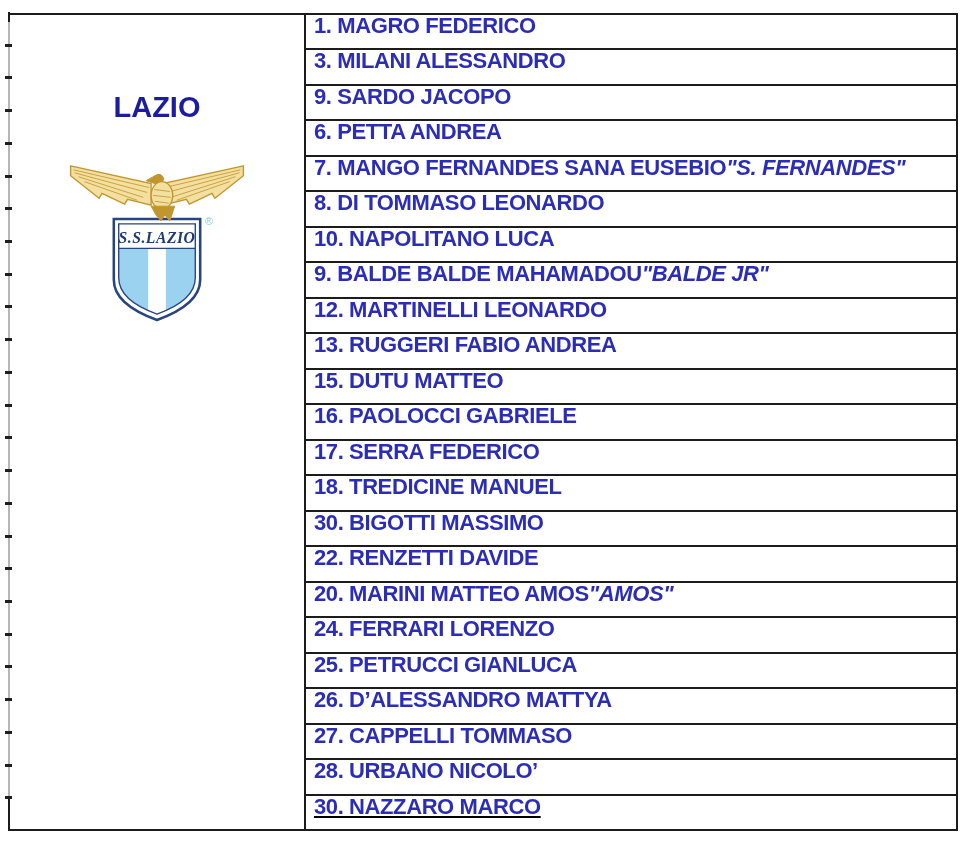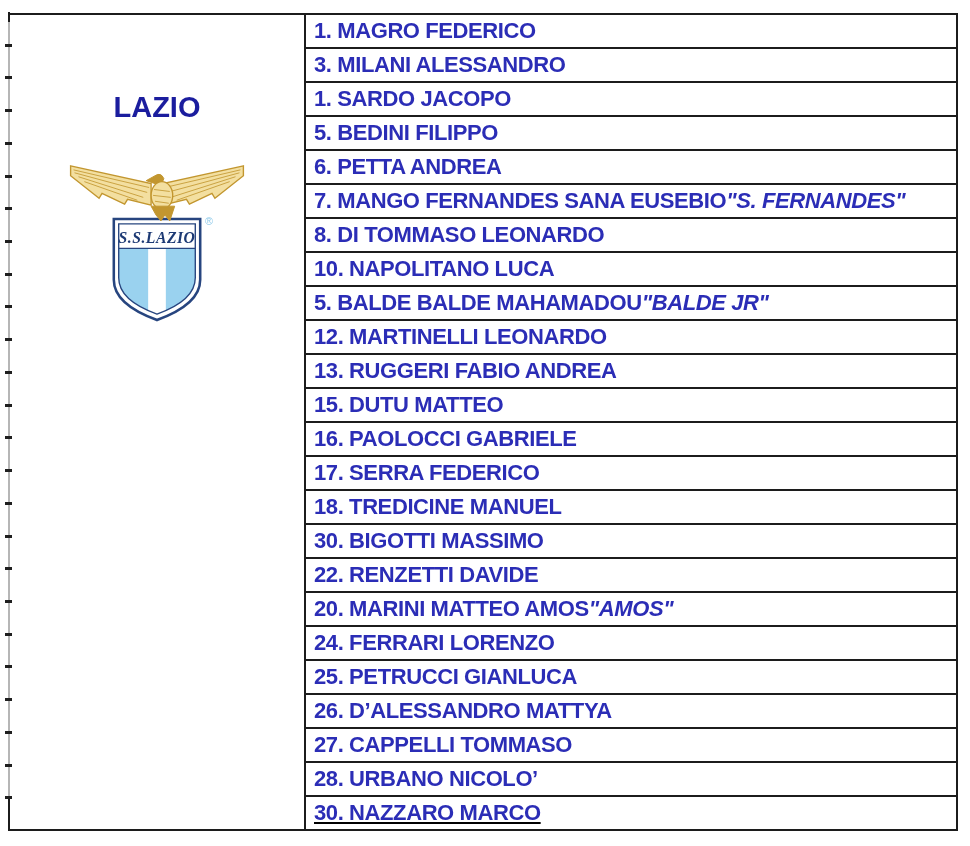--- a/index.html
+++ b/index.html
@@ -68,21 +68,21 @@
   }
   .players-col{
     flex:1;
     display:flex;flex-direction:column;
     background:#fff;
   }
   .player-row{
     flex:1;
     box-sizing:border-box;
     border-bottom:2px solid var(--table_border);
-    display:flex;align-items:center;
+    display:flex;align-items:flex-start;
     padding-left:8px;
     white-space:nowrap;
     overflow:visible;
   }
   .player-row:last-child{border-bottom:none;text-decoration:underline;}
   .player-label,.player-nick{
     font-size:22px;
     font-weight:bold;
     letter-spacing:-0.4px;
     color:var(--row_text);
@@ -175,28 +175,24 @@
     <span class="player-label">1. MAGRO FEDERICO</span>
           <span class="player-nick"></span>
   </div>
 
   <div class="player-row">
     <span class="player-label">3. MILANI ALESSANDRO</span>
           <span class="player-nick"></span>
   </div>
 
   <div class="player-row">
-    <span class="player-label">1. SARDO JACOPO</span>
-          <span class="player-nick"></span>
-  </div>
-
-  <div class="player-row">
-    <span class="player-label">5. BEDINI FILIPPO</span>
-          <span class="player-nick"></span>
-  </div>
+    <span class="player-label">9. SARDO JACOPO</span>
+          <span class="player-nick"></span>
+  </div>
+
 
   <div class="player-row">
     <span class="player-label">6. PETTA ANDREA</span>
           <span class="player-nick"></span>
   </div>
 
   <div class="player-row">
     <span class="player-label">7. MANGO FERNANDES SANA EUSEBIO </span>
           <span class="player-nick">"S. FERNANDES"</span>
   </div>
@@ -205,21 +201,21 @@
     <span class="player-label">8. DI TOMMASO LEONARDO</span>
           <span class="player-nick"></span>
   </div>
 
   <div class="player-row">
     <span class="player-label">10. NAPOLITANO LUCA</span>
           <span class="player-nick"></span>
   </div>
 
   <div class="player-row">
-    <span class="player-label">5. BALDE BALDE MAHAMADOU </span>
+    <span class="player-label">9. BALDE BALDE MAHAMADOU </span>
           <span class="player-nick">"BALDE JR"</span>
   </div>
 
   <div class="player-row">
     <span class="player-label">12. MARTINELLI LEONARDO</span>
           <span class="player-nick"></span>
   </div>
 
   <div class="player-row">
     <span class="player-label">13. RUGGERI FABIO ANDREA</span>

